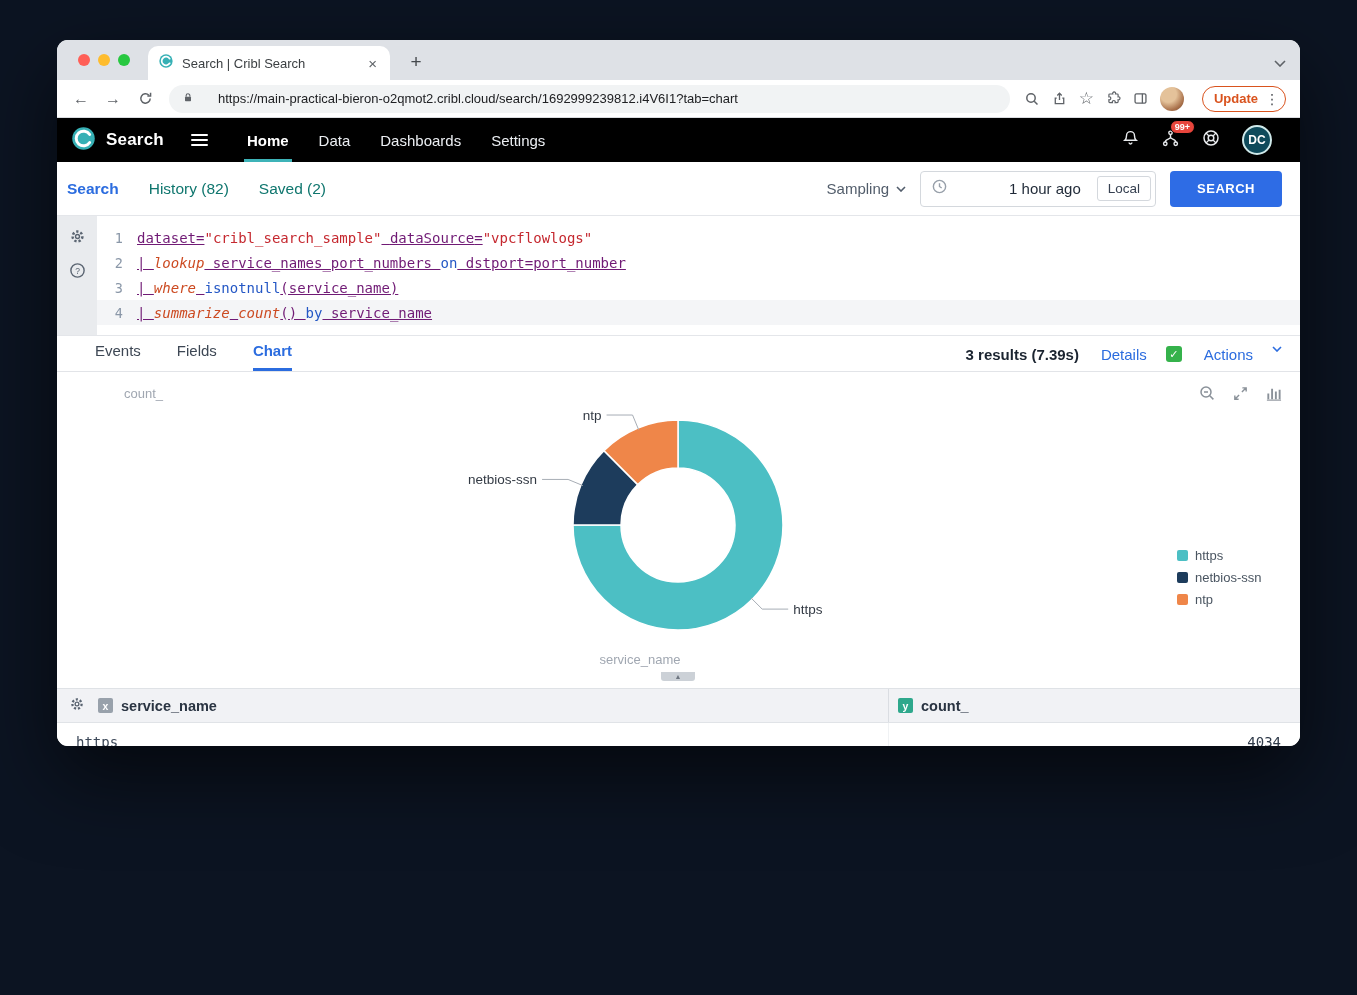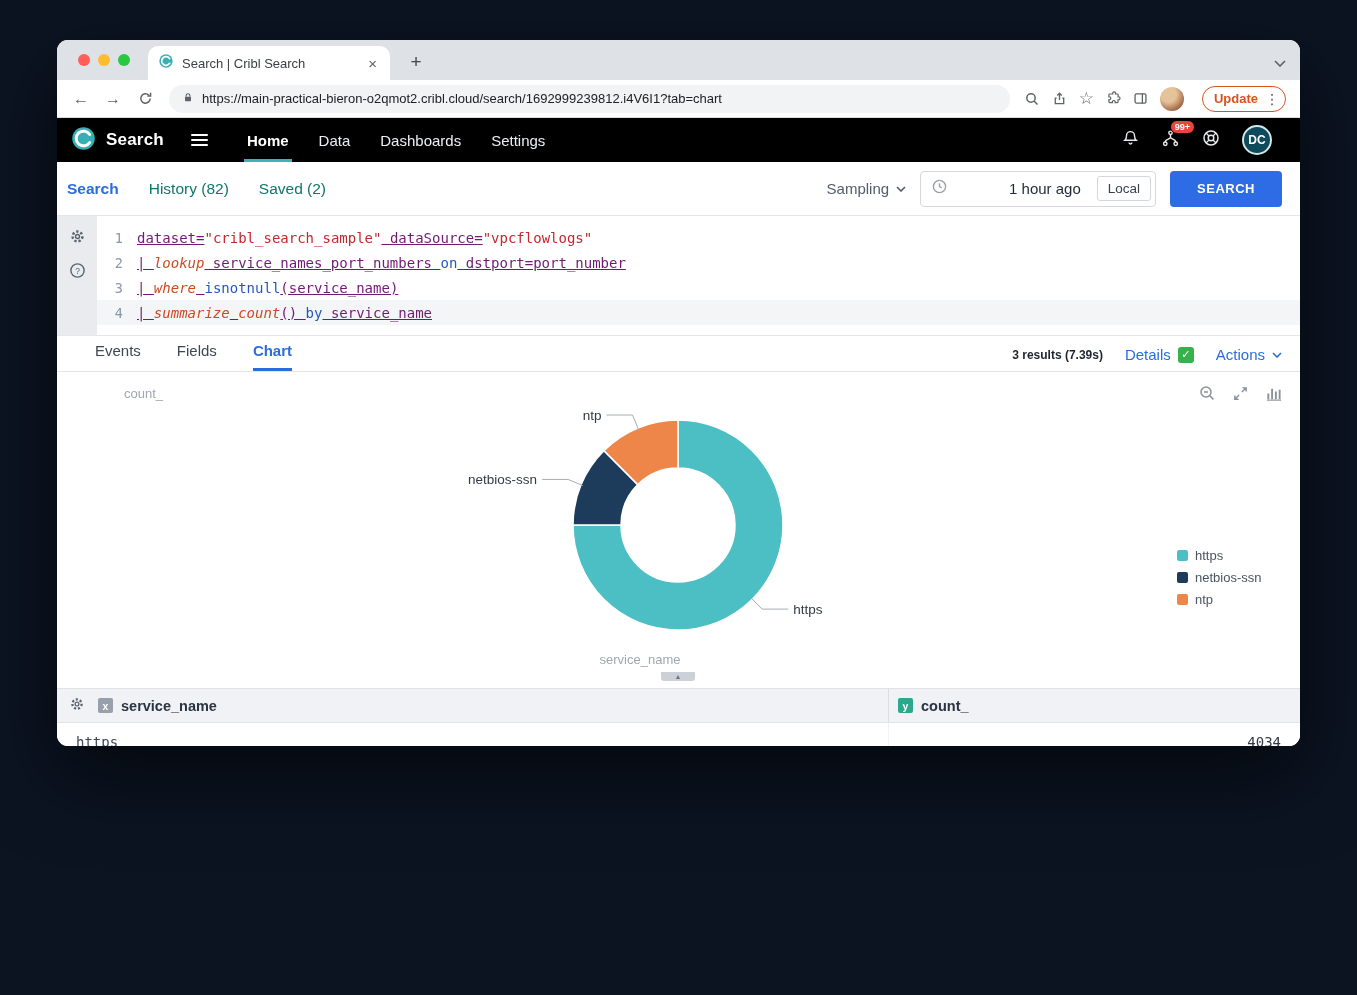--- a/index.html
+++ b/index.html
@@ -22,21 +22,21 @@
   .newtab { position:absolute; left:345px; bottom:4px; width:28px; height:28px; border-radius:50%;
             display:flex; align-items:center; justify-content:center; font-size:19px; color:#45494e; }
   .strip-chevron { position:absolute; right:14px; top:13px; color:#5f6368; }
 
   
   .navbar { height:38px; background:#fff; display:flex; align-items:center; padding:0 10px; gap:4px;
             border-bottom:1px solid #dadce0; }
   .nav-btn { width:28px; height:28px; display:flex; align-items:center; justify-content:center;
              font-size:16px; color:#5f6368; }
   .urlpill { flex:1; height:28px; background:#f1f3f4; border-radius:14px; display:flex; align-items:center;
-             gap:8px; padding:0 13px; margin:0 6px; min-width:0; }
+             gap:24px; padding:0 13px; margin:0 6px; min-width:0; }
   .urltext { font-size:13px; color:#202124; white-space:nowrap; overflow:hidden; text-overflow:ellipsis; }
   .nav-icons { display:flex; align-items:center; gap:12px; padding:0 4px; }
   .nav-icons svg { display:block; }
   .avatar-photo { width:24px; height:24px; border-radius:50%;
                   background:radial-gradient(circle at 35% 30%, #e4c29a 0 35%, #a9714b 70%, #6d4630 100%); }
   .update-pill { height:26px; border:1.5px solid #d9531e; border-radius:14px; display:flex; align-items:center;
                  gap:7px; padding:0 6px 0 11px; margin-left:6px; }
   .update-label { font-size:13px; font-weight:600; color:#d9531e; }
   .dots { font-size:14px; color:#4a4e53; }
 
@@ -81,22 +81,22 @@
   .code-text { white-space:pre; }
   .tok-plain { color:#701a75;text-decoration:underline; } .tok-string { color:#c5282f; }
   .tok-keyword { color:#cc4a21;font-style:italic; } .tok-operator { color:#2457c5; }
 
   
   .results-bar { height:36px; display:flex; align-items:flex-end; padding:0 18px 0 38px; border-bottom:1px solid #e2e4e8; background:#fff; }
   .results-tabs { display:flex; gap:36px; }
   .results-tab { font-size:15px; color:#3d4754; padding-bottom:9px; border-bottom:3px solid transparent; }
   .results-tab.active { color:#2b6cdf; font-weight:700; border-bottom-color:#2b6cdf; }
   .results-right { margin-left:auto; display:flex; align-items:center; gap:22px; padding-bottom:8px; }
-  .results-summary { font-size:12px; font-weight:700; color:#1b2430; }
-  .details-wrap, .actions-wrap { display:flex; align-items:center; gap:7px; font-size:15px; color:#2b6cdf; }
+  .results-summary { font-size:15px; font-weight:700; color:#1b2430; }
+  .details-wrap, .actions-wrap { display:flex; gap:19px; font-size:15px; color:#2b6cdf; }
   .chk { width:16px; height:16px; background:#35b24b; border-radius:3px; color:#fff; font-size:11px;
          display:flex; align-items:center; justify-content:center; }
 
   
   .chart-area { position:relative; height:316px; background:#fff; }
   .y-label { position:absolute; left:67px; top:14px; font-size:13px; color:#a0a7b1; }
   .x-label { position:absolute; left:503px; top:280px; width:160px; text-align:center; font-size:13px; color:#a0a7b1; }
   .chart-icons { position:absolute; right:18px; top:12px; display:flex; gap:16px; align-items:center; }
   .donut-svg { position:absolute; left:0; top:0; }
   .slice-label { font-size:13.5px; fill:#333a44; font-family:"Liberation Sans",sans-serif; }

